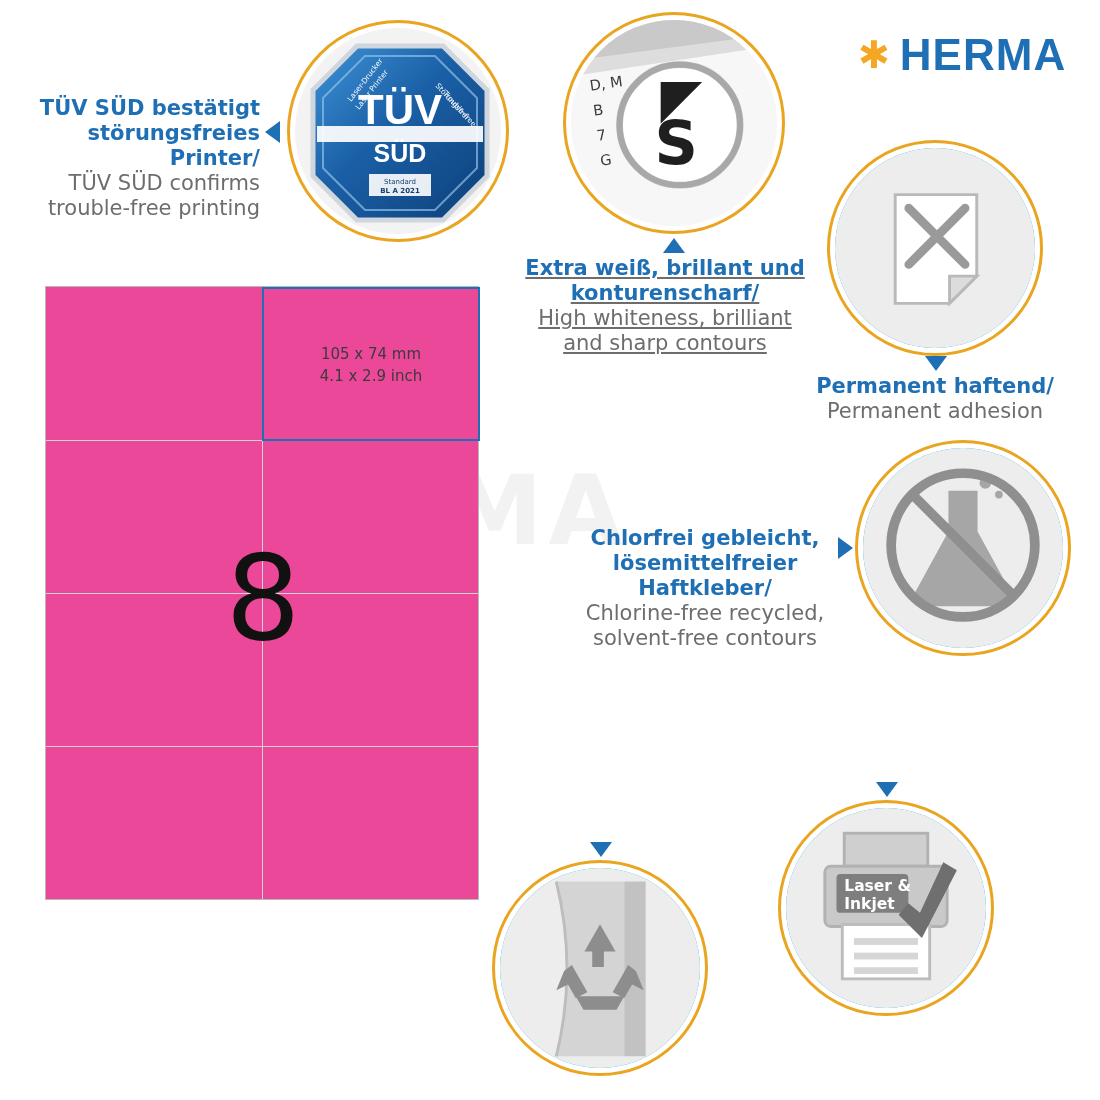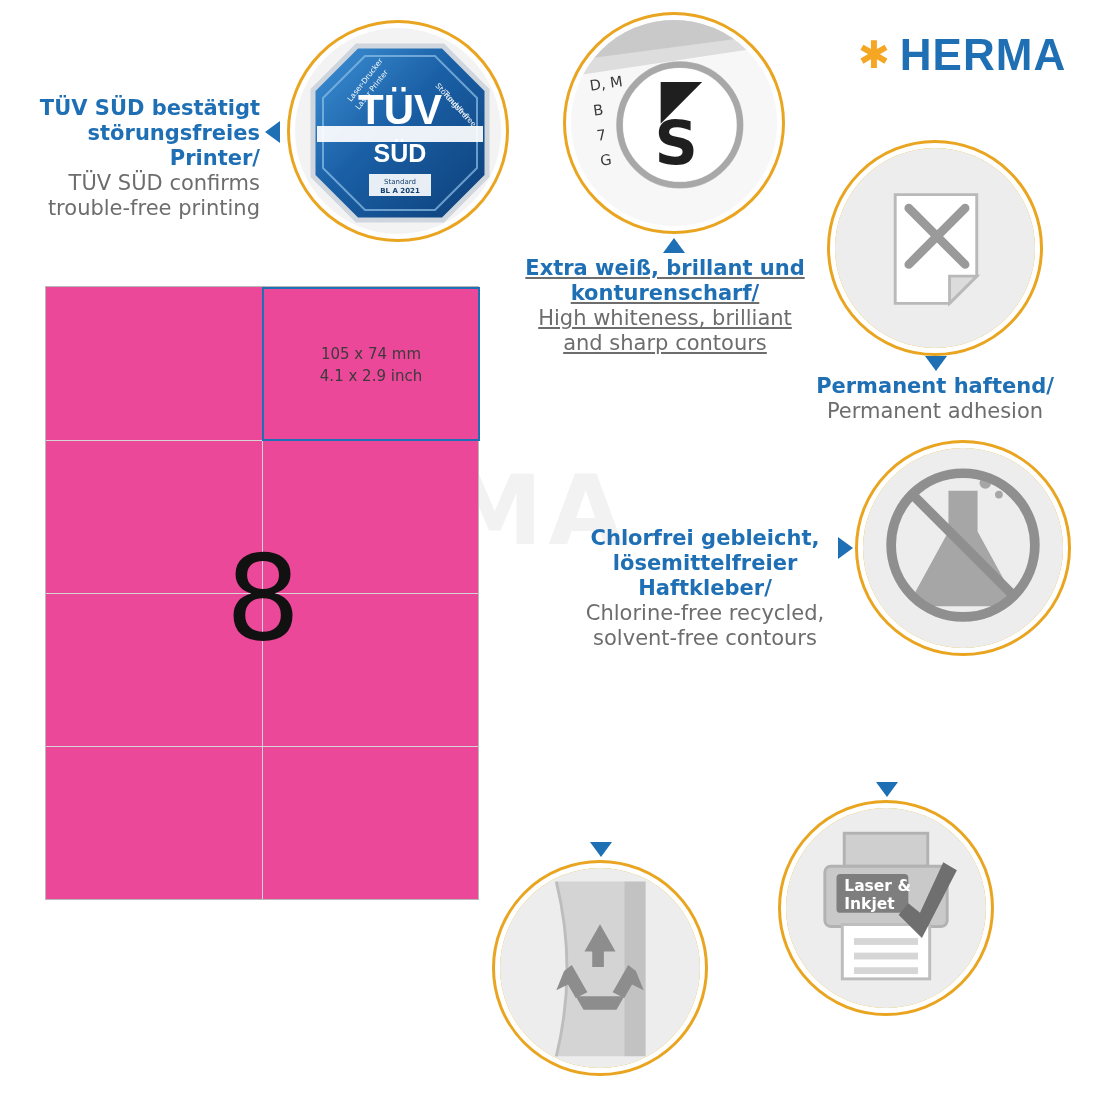--- a/index.html
+++ b/index.html
@@ -127,21 +127,21 @@
     border-radius: 50%;
     border: 3px solid #e9a520;
     background: #fff;
     overflow: hidden;
     box-sizing: border-box;
   }
   .badge-inner {
     position: absolute;
     inset: 5px;
     border-radius: 50%;
-    background: #eab308;
+    background: #0ea5e9;
     display: flex;
     align-items: center;
     justify-content: center;
     overflow: hidden;
   }
 
   
   .caption {
     position: absolute;
     font-family: "DejaVu Sans", sans-serif;

